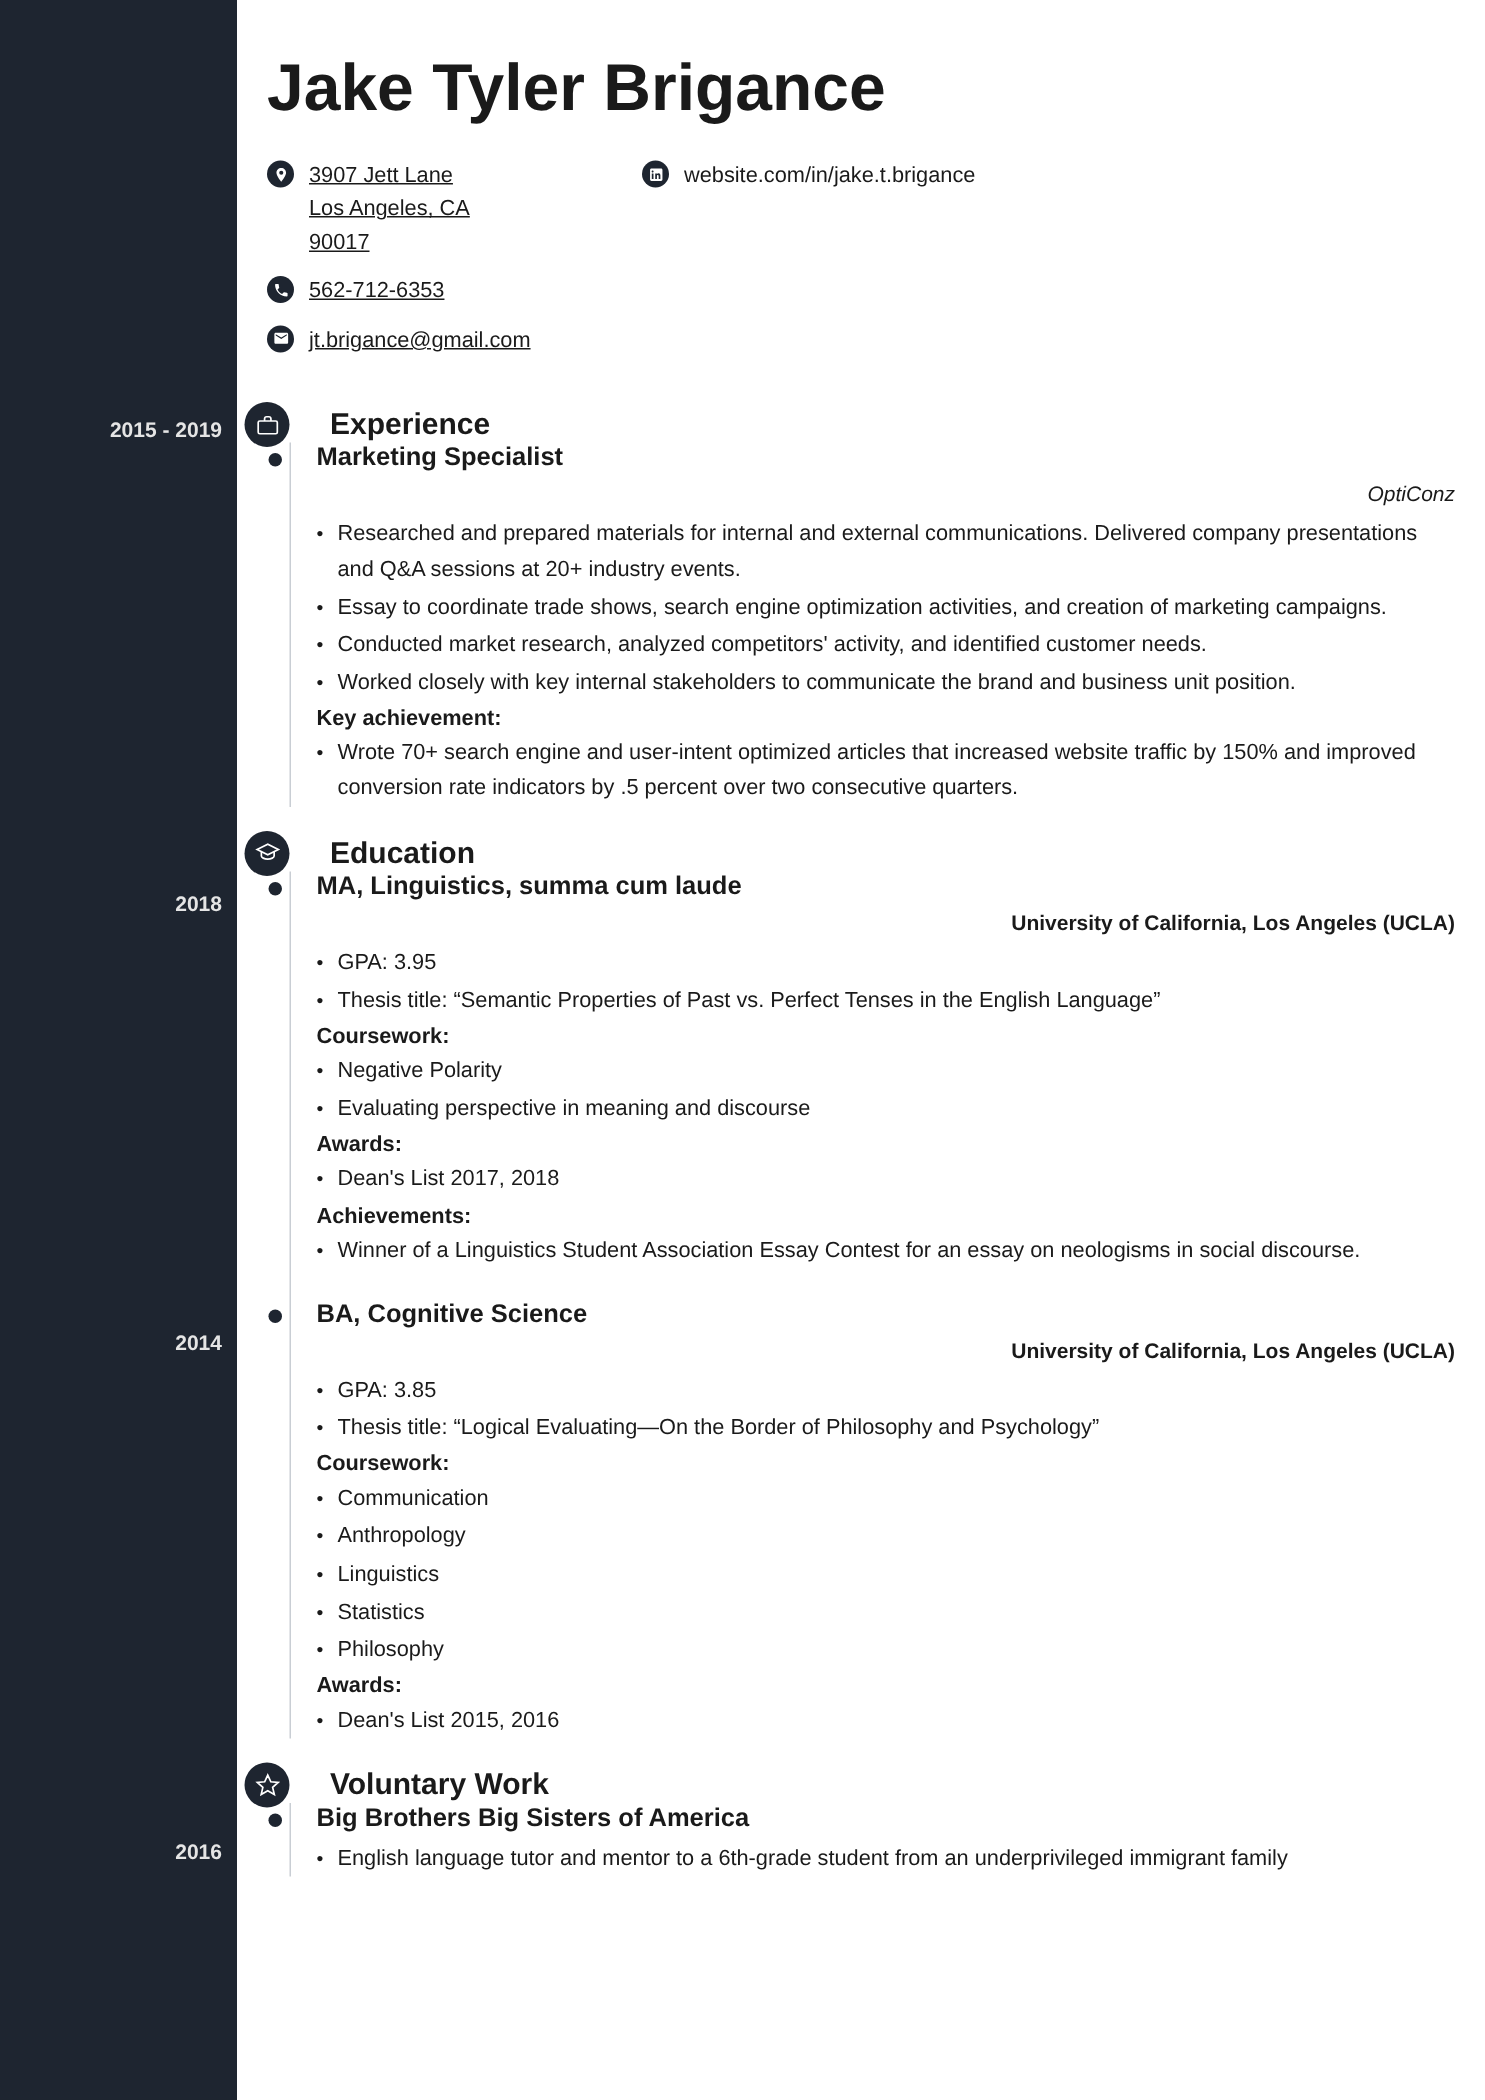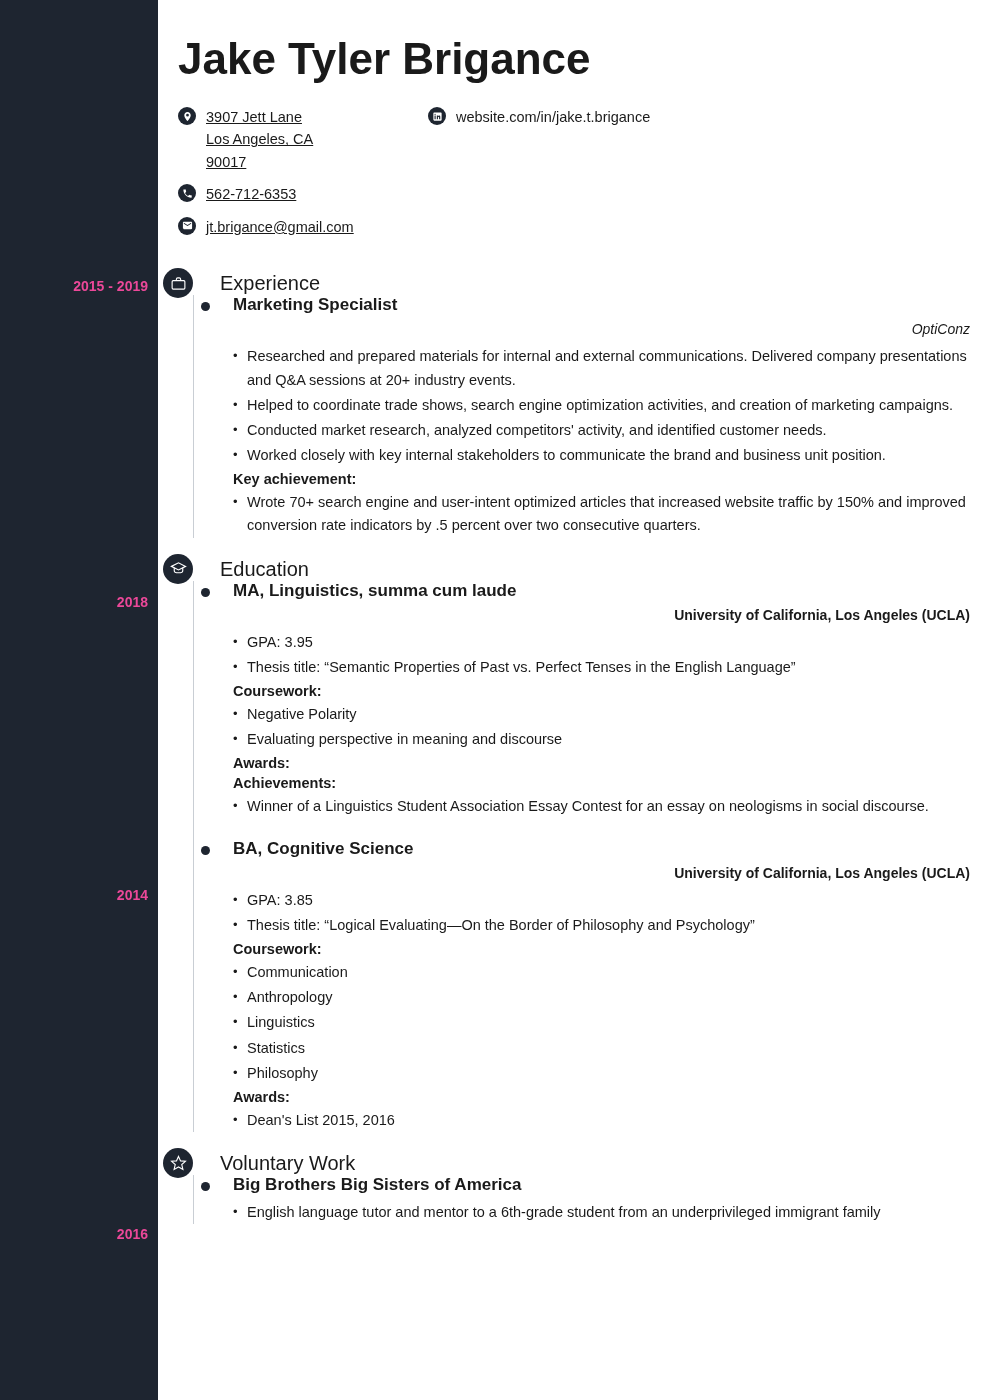--- a/index.html
+++ b/index.html
@@ -1,33 +1,33 @@
 <!DOCTYPE html>
 <html><head>
 <meta charset="utf-8">
 <style>
 * { box-sizing: border-box; margin: 0; padding: 0; }
 body { font-family: Arial, Helvetica, sans-serif; background: #fff; color: #1a1a1a; }
 .page { display: flex; width: 990px; min-height: 1400px; margin: 0 auto; }
 .sidebar { width: 158px; background: #1e2530; flex-shrink: 0; padding-top: 280px; }
-.sidebar-date { color: #ec4899; font-weight: bold; font-size: 14px; text-align: right; padding-right: 10px; height: 24px; position: absolute; width: 158px; }
+.sidebar-date { color: #e5e5e5; font-weight: bold; font-size: 14px; text-align: right; padding-right: 10px; height: 24px; position: absolute; width: 158px; }
 .main { flex: 1; padding: 34px 20px 20px 20px; position: relative; }
 .name { font-size: 44px; font-weight: bold; margin-bottom: 22px; }
 .contact-grid { display: flex; margin-bottom: 24px; }
 .contact-col { display: flex; flex-direction: column; }
 .contact-col:first-child { width: 250px; text-decoration: underline; }
 .contact-item { display: flex; align-items: flex-start; margin-bottom: 10px; }
 .contact-icon { width: 18px; height: 18px; background: #1e2530; border-radius: 50%; display: inline-flex; align-items: center; justify-content: center; margin-right: 10px; flex-shrink: 0; margin-top: 1px; }
 .contact-icon svg { width: 11px; height: 11px; fill: #fff; }
 .contact-text { font-size: 14.5px; line-height: 1.55; }
 .section { position: relative; margin-bottom: 12px; }
 .section-icon { width: 30px; height: 30px; background: #1e2530; border-radius: 50%; display: flex; align-items: center; justify-content: center; position: absolute; left: -15px; top: -4px; }
 .section-icon svg { width: 17px; height: 17px; fill: none; stroke: #fff; stroke-width: 1.6; }
-.section-title { font-size: 20px; font-weight: normal; margin-left: 42px; }
-.timeline { margin-left: 15px; border-left: 1.5px solid #c9ced4; padding-left: 39px; position: relative; }
+.section-title { font-size: 20px; font-weight: bold; margin-left: 42px; }
+.timeline { margin-left: 15px; border-left: 1.5px solid #c9ced4; padding-left: 17px; position: relative; }
 .entry { position: relative; margin-bottom: 20px; }
 .entry-dot { width: 9px; height: 9px; background: #1e2530; border-radius: 50%; position: absolute; left: -32px; top: 7px; }
 .entry-title { font-size: 17px; font-weight: bold; margin-bottom: 6px; }
 .entry-sub { font-size: 14px; font-style: italic; margin-bottom: 8px; font-weight: normal; text-align: right; }
 .entry-sub.bold { font-weight: bold; font-style: normal; }
 .entry ul { list-style: none; padding: 0; margin-bottom: 4px; }
 .entry ul li { font-size: 14.5px; line-height: 1.6; padding-left: 14px; position: relative; margin-bottom: 2px; }
 .entry ul li::before { content: "•"; position: absolute; left: 0; font-size: 13px; top: 1px; }
 .sublabel { font-size: 14.5px; font-weight: bold; margin: 4px 0 4px 0; }
 .date-anchor { position: relative; }
@@ -97,21 +97,21 @@
           </svg>
       </div>
       <h2 class="section-title">Experience</h2>
       <div class="timeline">
         <div class="entry date-anchor">
           <div class="entry-dot"></div>
           <div class="entry-title">Marketing Specialist</div>
           <div class="entry-sub">OptiConz</div>
           <ul>
             <li>Researched and prepared materials for internal and external communications. Delivered company presentations and Q&amp;A sessions at 20+ industry events.</li>
-            <li>Helped to coordinate trade shows, search engine optimization activities, and creation of marketing campaigns.</li>
+            <li>Essay to coordinate trade shows, search engine optimization activities, and creation of marketing campaigns.</li>
             <li>Conducted market research, analyzed competitors' activity, and identified customer needs.</li>
             <li>Worked closely with key internal stakeholders to communicate the brand and business unit position.</li>
           </ul>
           <div class="sublabel">Key achievement:</div>
           <ul>
             <li>Wrote 70+ search engine and user-intent optimized articles that increased website traffic by 150% and improved conversion rate indicators by .5 percent over two consecutive quarters.</li>
           </ul>
         </div>
       </div>
     </div>
@@ -132,20 +132,23 @@
           <ul>
             <li>GPA: 3.95</li>
             <li>Thesis title: “Semantic Properties of Past vs. Perfect Tenses in the English Language”</li>
           </ul>
           <div class="sublabel">Coursework:</div>
           <ul>
             <li>Negative Polarity</li>
             <li>Evaluating perspective in meaning and discourse</li>
           </ul>
           <div class="sublabel">Awards:</div>
+          <ul>
+            <li>Dean's List 2017, 2018</li>
+          </ul>
           <div class="sublabel">Achievements:</div>
           <ul>
             <li>Winner of a Linguistics Student Association Essay Contest for an essay on neologisms in social discourse.</li>
           </ul>
         </div>
         <div class="entry">
           <div class="entry-dot"></div>
           <div class="entry-title">BA, Cognitive Science</div>
           <div class="entry-sub bold">University of California, Los Angeles (UCLA)</div>
           <ul>

